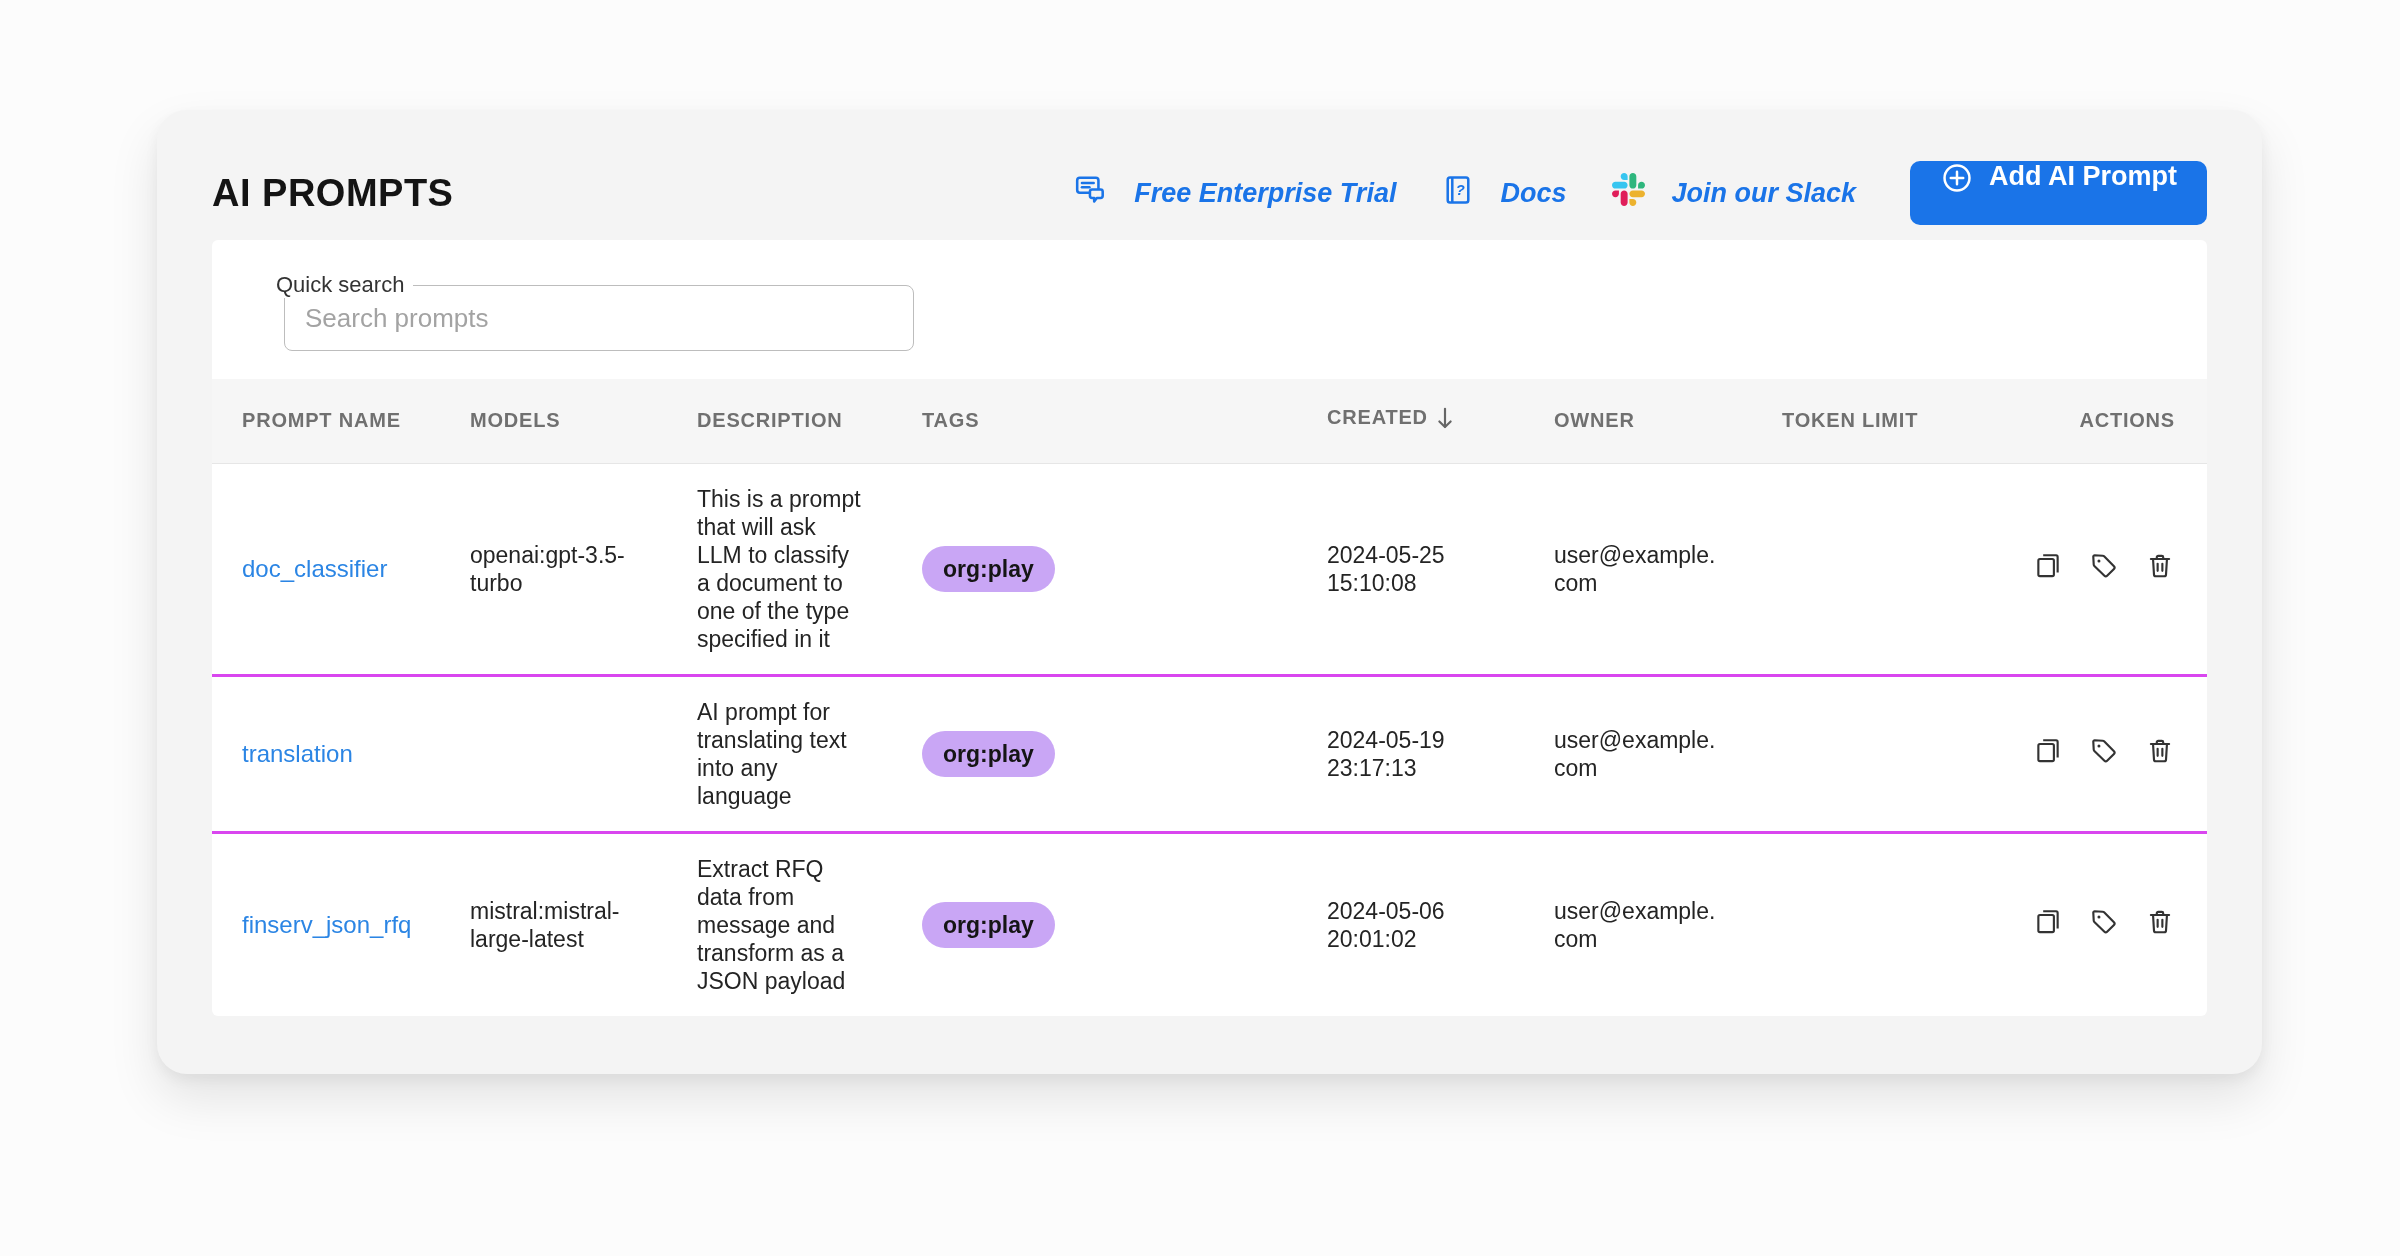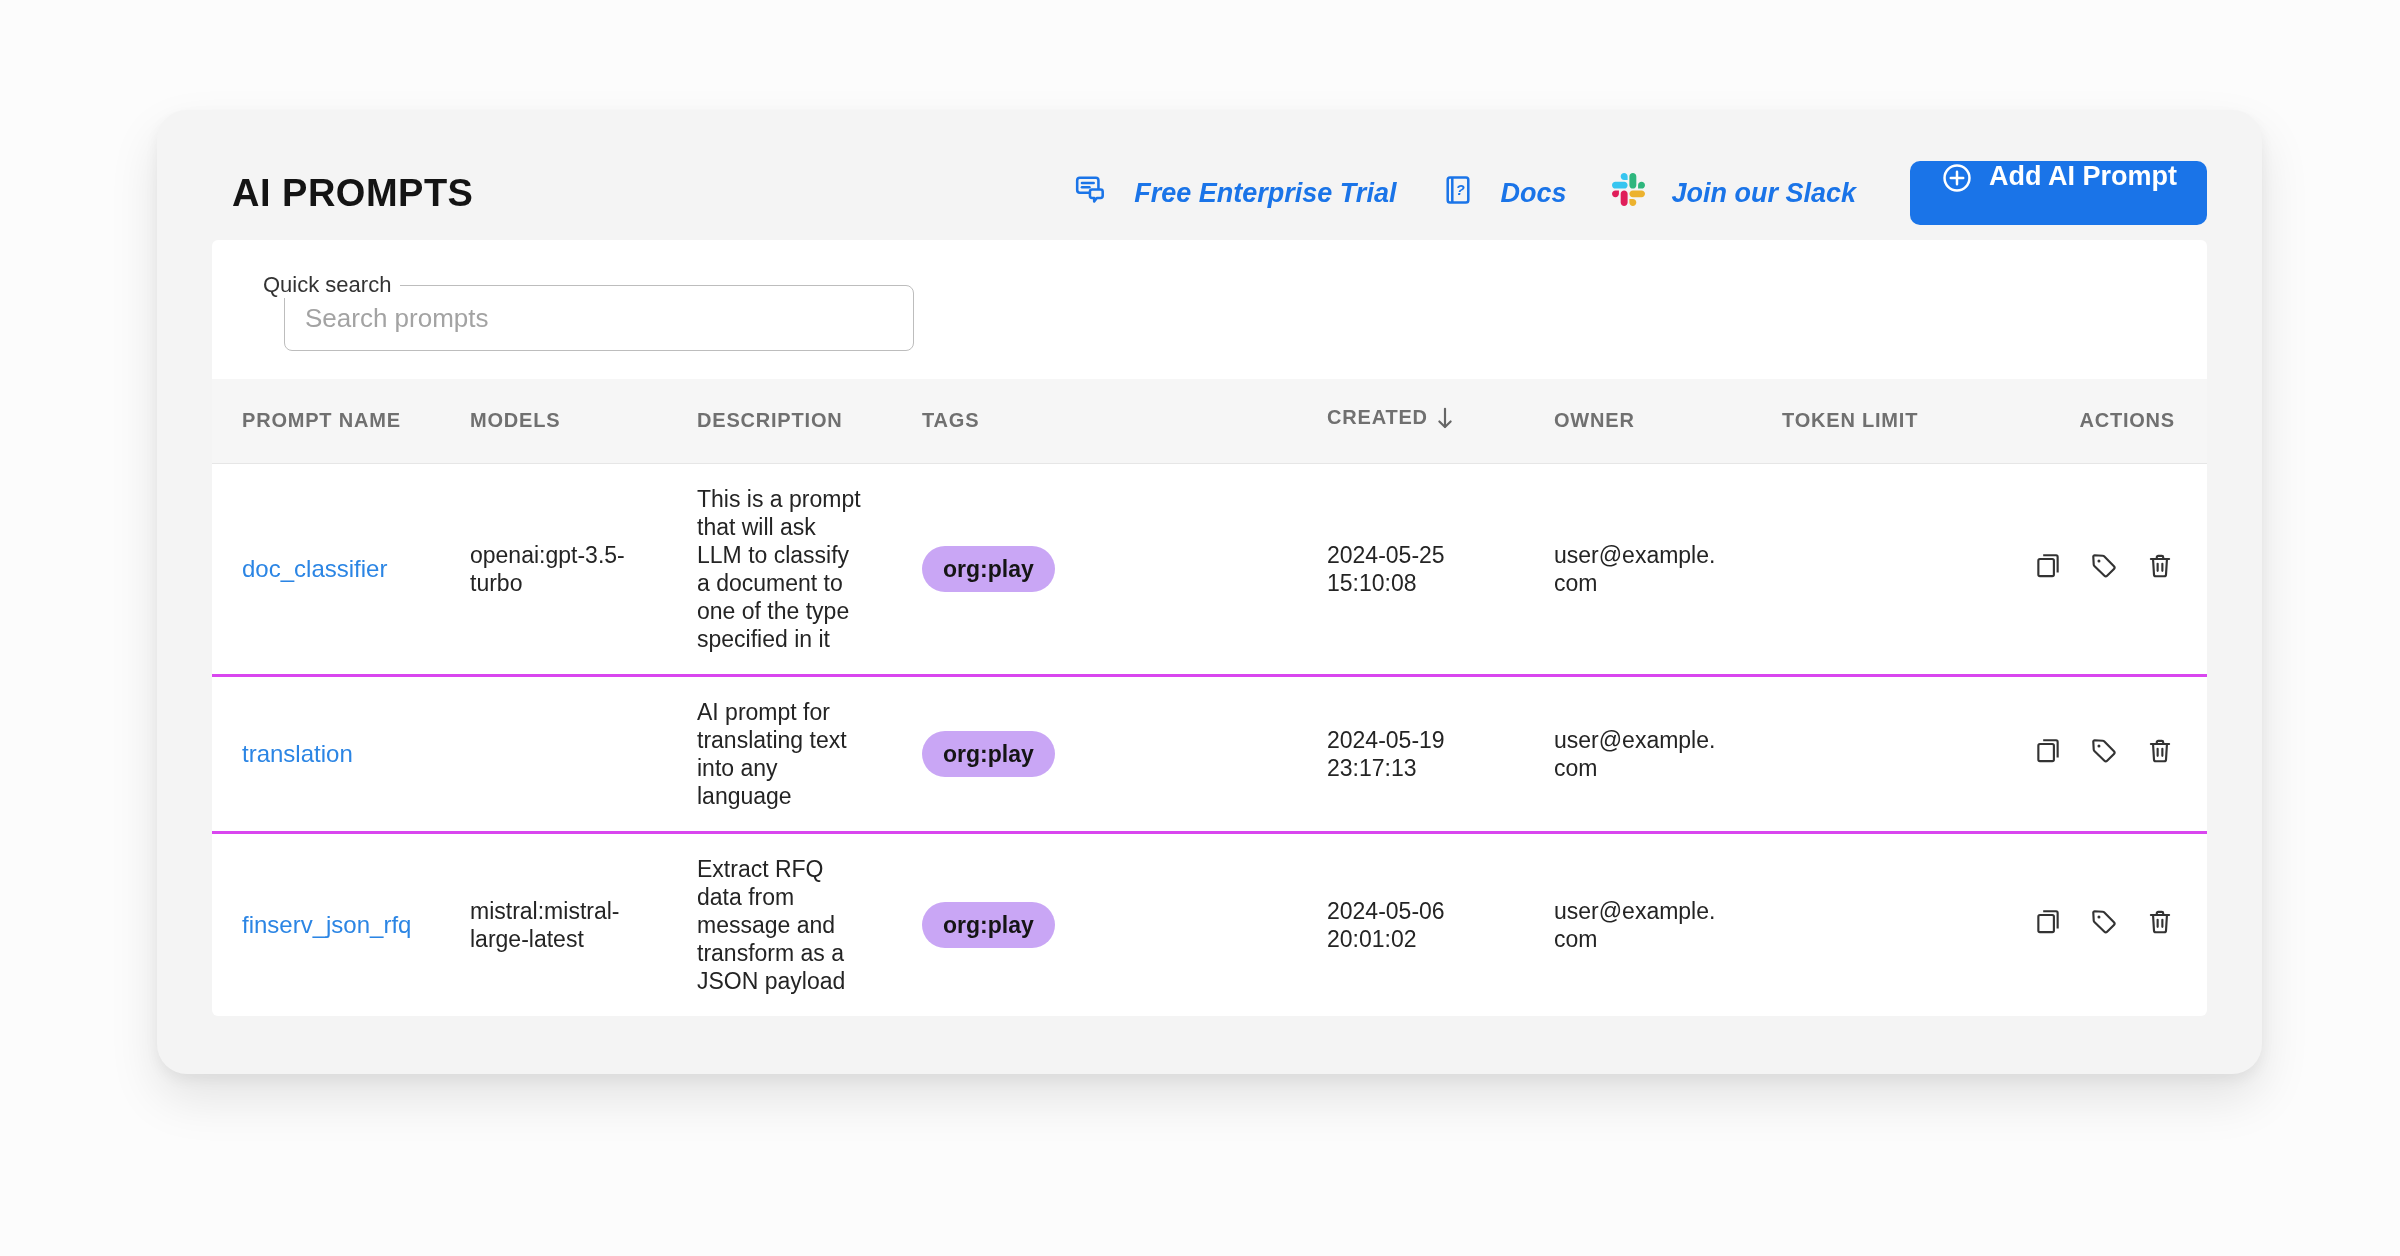--- a/index.html
+++ b/index.html
@@ -14,21 +14,21 @@
   }
   .card {
     position:absolute; left:157px; top:110px; width:2105px;
     background:#f4f4f4;
     border-radius:30px;
     box-shadow:0 24px 50px rgba(0,0,0,.10), 0 6px 14px rgba(0,0,0,.05);
     padding:0 55px 58px 55px;
   }
   .card-header {
     height:130px; padding-top:36px;
-    display:flex; align-items:center; justify-content:space-between;margin-left:20px;
+    display:flex; align-items:center; justify-content:space-between;
   }
   .page-title { font-size:38px; font-weight:800; letter-spacing:.5px; color:#141414; }
   .nav { display:flex; align-items:center; gap:46px; }
   .nav-link {
     display:flex; align-items:center; gap:26px;
     color:var(--accent,#1a74e8); font-size:27px; font-weight:700; cursor:pointer;
     white-space:nowrap;
     font-style:italic;
   }
   .add-btn {
@@ -41,21 +41,21 @@
   .panel { background:#fff; border-radius:6px; padding-top:45px; }
   .search-wrap { position:relative; width:630px; margin-left:40px; }
   .search-input {
     width:100%; height:66px;
     border:1.6px solid #bdbdbd; border-radius:8px;
     background:#fff; padding:0 20px;
     font-size:26px; font-family:inherit; color:#444;margin-left:32px;
   }
   .search-input::placeholder { color:#a3a3a3; }
   .search-label {
-    position:absolute; top:-13px; left:2px;
+    position:absolute; top:-13px; left:15px;
     background:#fff; padding:0 9px;
     font-size:22px; color:#333;
   }
   .results-row {
     display:flex; align-items:center; justify-content:space-between;
     padding:0 40px; margin-top:72px;
   }
   .results-count { font-size:27px; font-weight:700; color:#1b1b1b; }
   .toolbar { display:flex; align-items:center; gap:58px; }
   .toolbar-btn {

